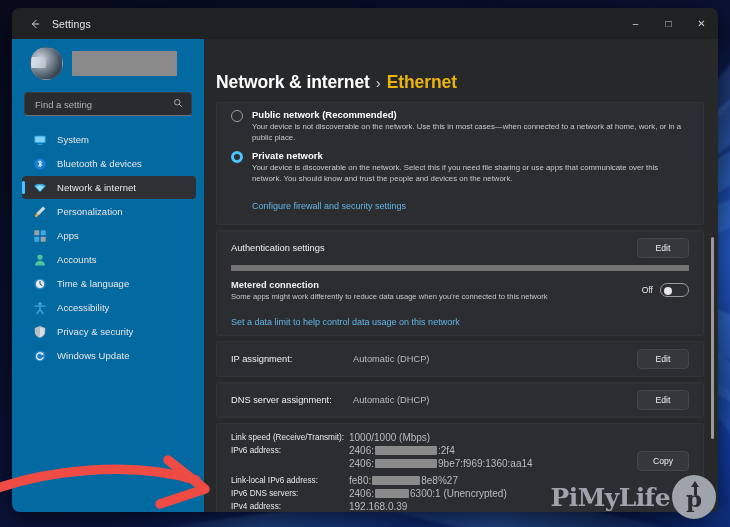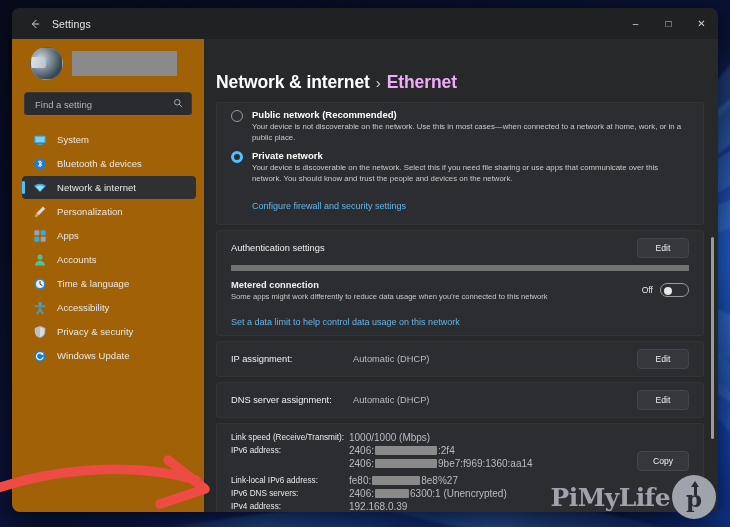--- a/index.html
+++ b/index.html
@@ -71,21 +71,21 @@
     width: 33px; height: 31px;
     display: flex; align-items: center; justify-content: center;
     color: #cfcfcf; font-size: 10px; cursor: pointer;
   }
 
   #body-wrap { display: flex; flex: 1 1 auto; min-height: 0; }
 
   
   #sidebar {
     width: 192px; flex: 0 0 192px;
-    background: #a16207;
+    background: #0369a1;
     padding: 0 8px 0 10px;
     box-sizing: border-box;
     position: relative;
   }
   #account {
     display: flex; align-items: center; gap: 9px;
     padding: 8px 4px 10px 8px;
   }
   #avatar {
     width: 31px; height: 31px; border-radius: 50%;
@@ -141,21 +141,21 @@
     position: relative;
     padding-left: 12px;
     box-sizing: border-box;
   }
   #breadcrumb {
     padding: 33px 0 10px 0;
     font-size: 17.5px; color: #ffffff; font-weight: 600;
     letter-spacing: -.1px;
   }
   #breadcrumb .sep { color:#d6d6d6; font-weight: 400; margin: 0 6px; font-size: 15px;}
-  #breadcrumb .leaf { color:#f0abfc; }
+  #breadcrumb .leaf { color:#eab308; }
 
   #scrollarea {
     position: absolute;
     left: 12px; right: 14px; top: 63px; bottom: 0;
     overflow: hidden;
   }
   .card {
     background: #2b2d30;
     border-radius: 2px;
     border: 1px solid #323438;

